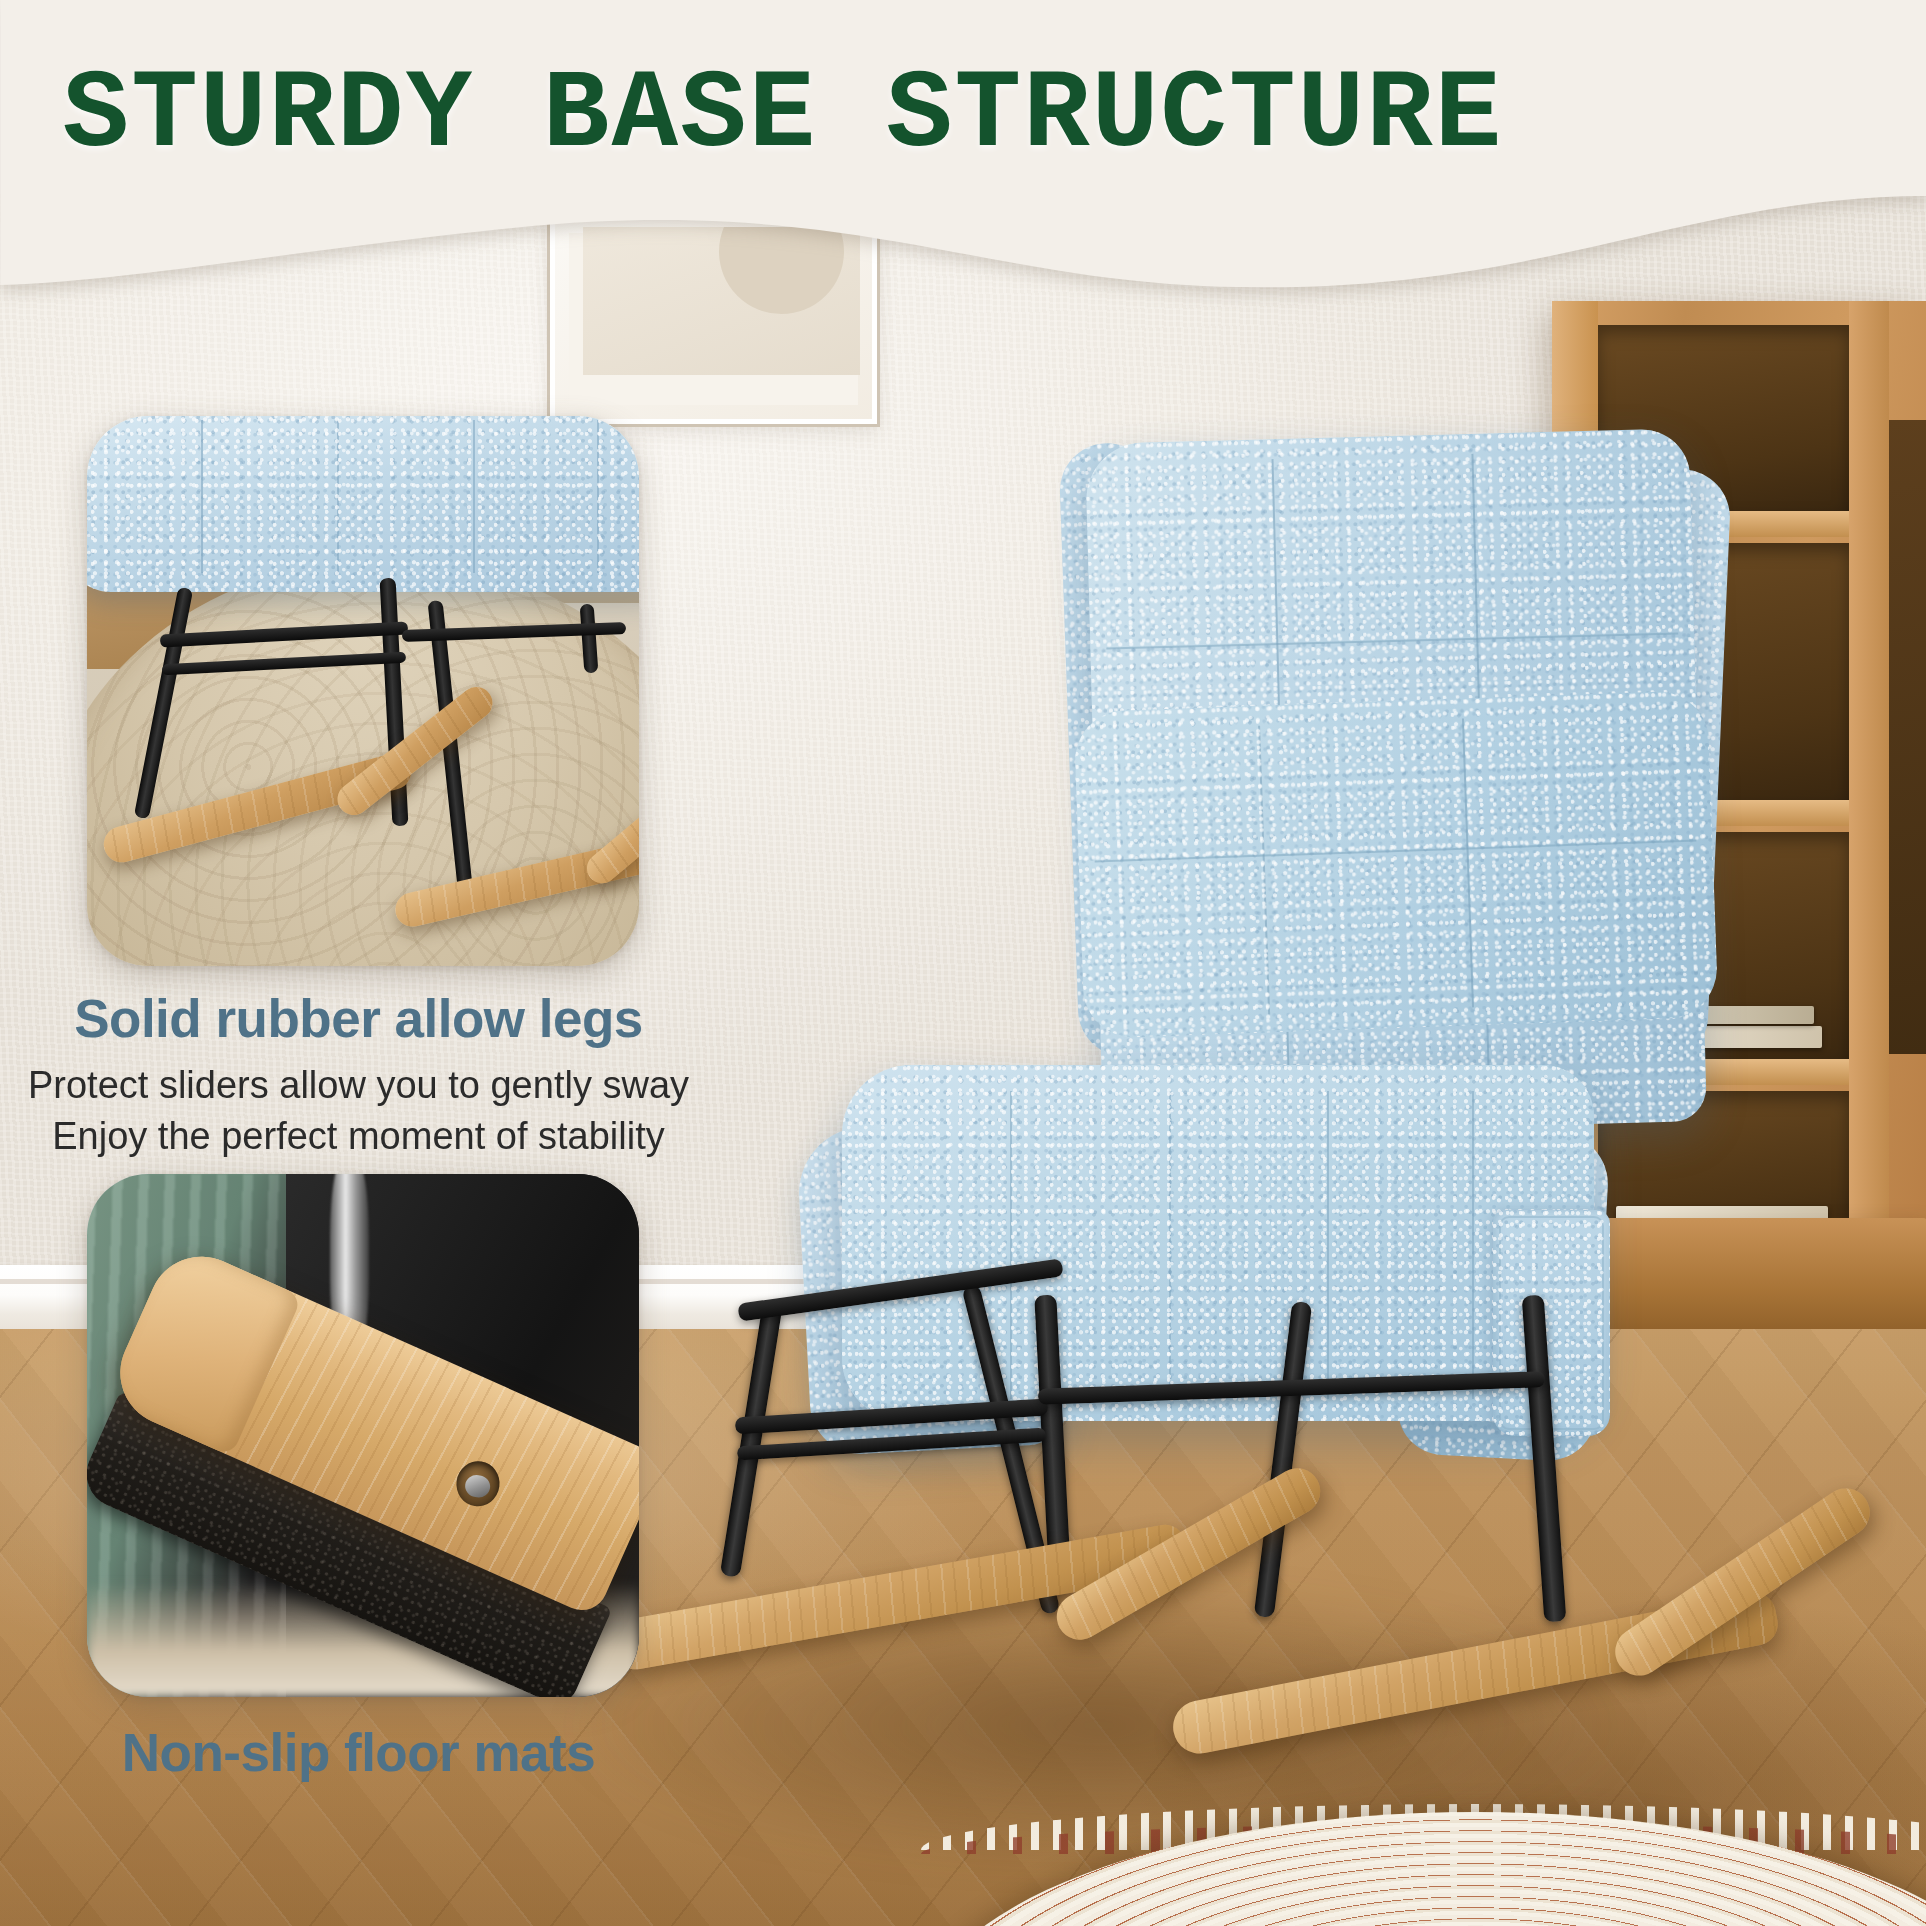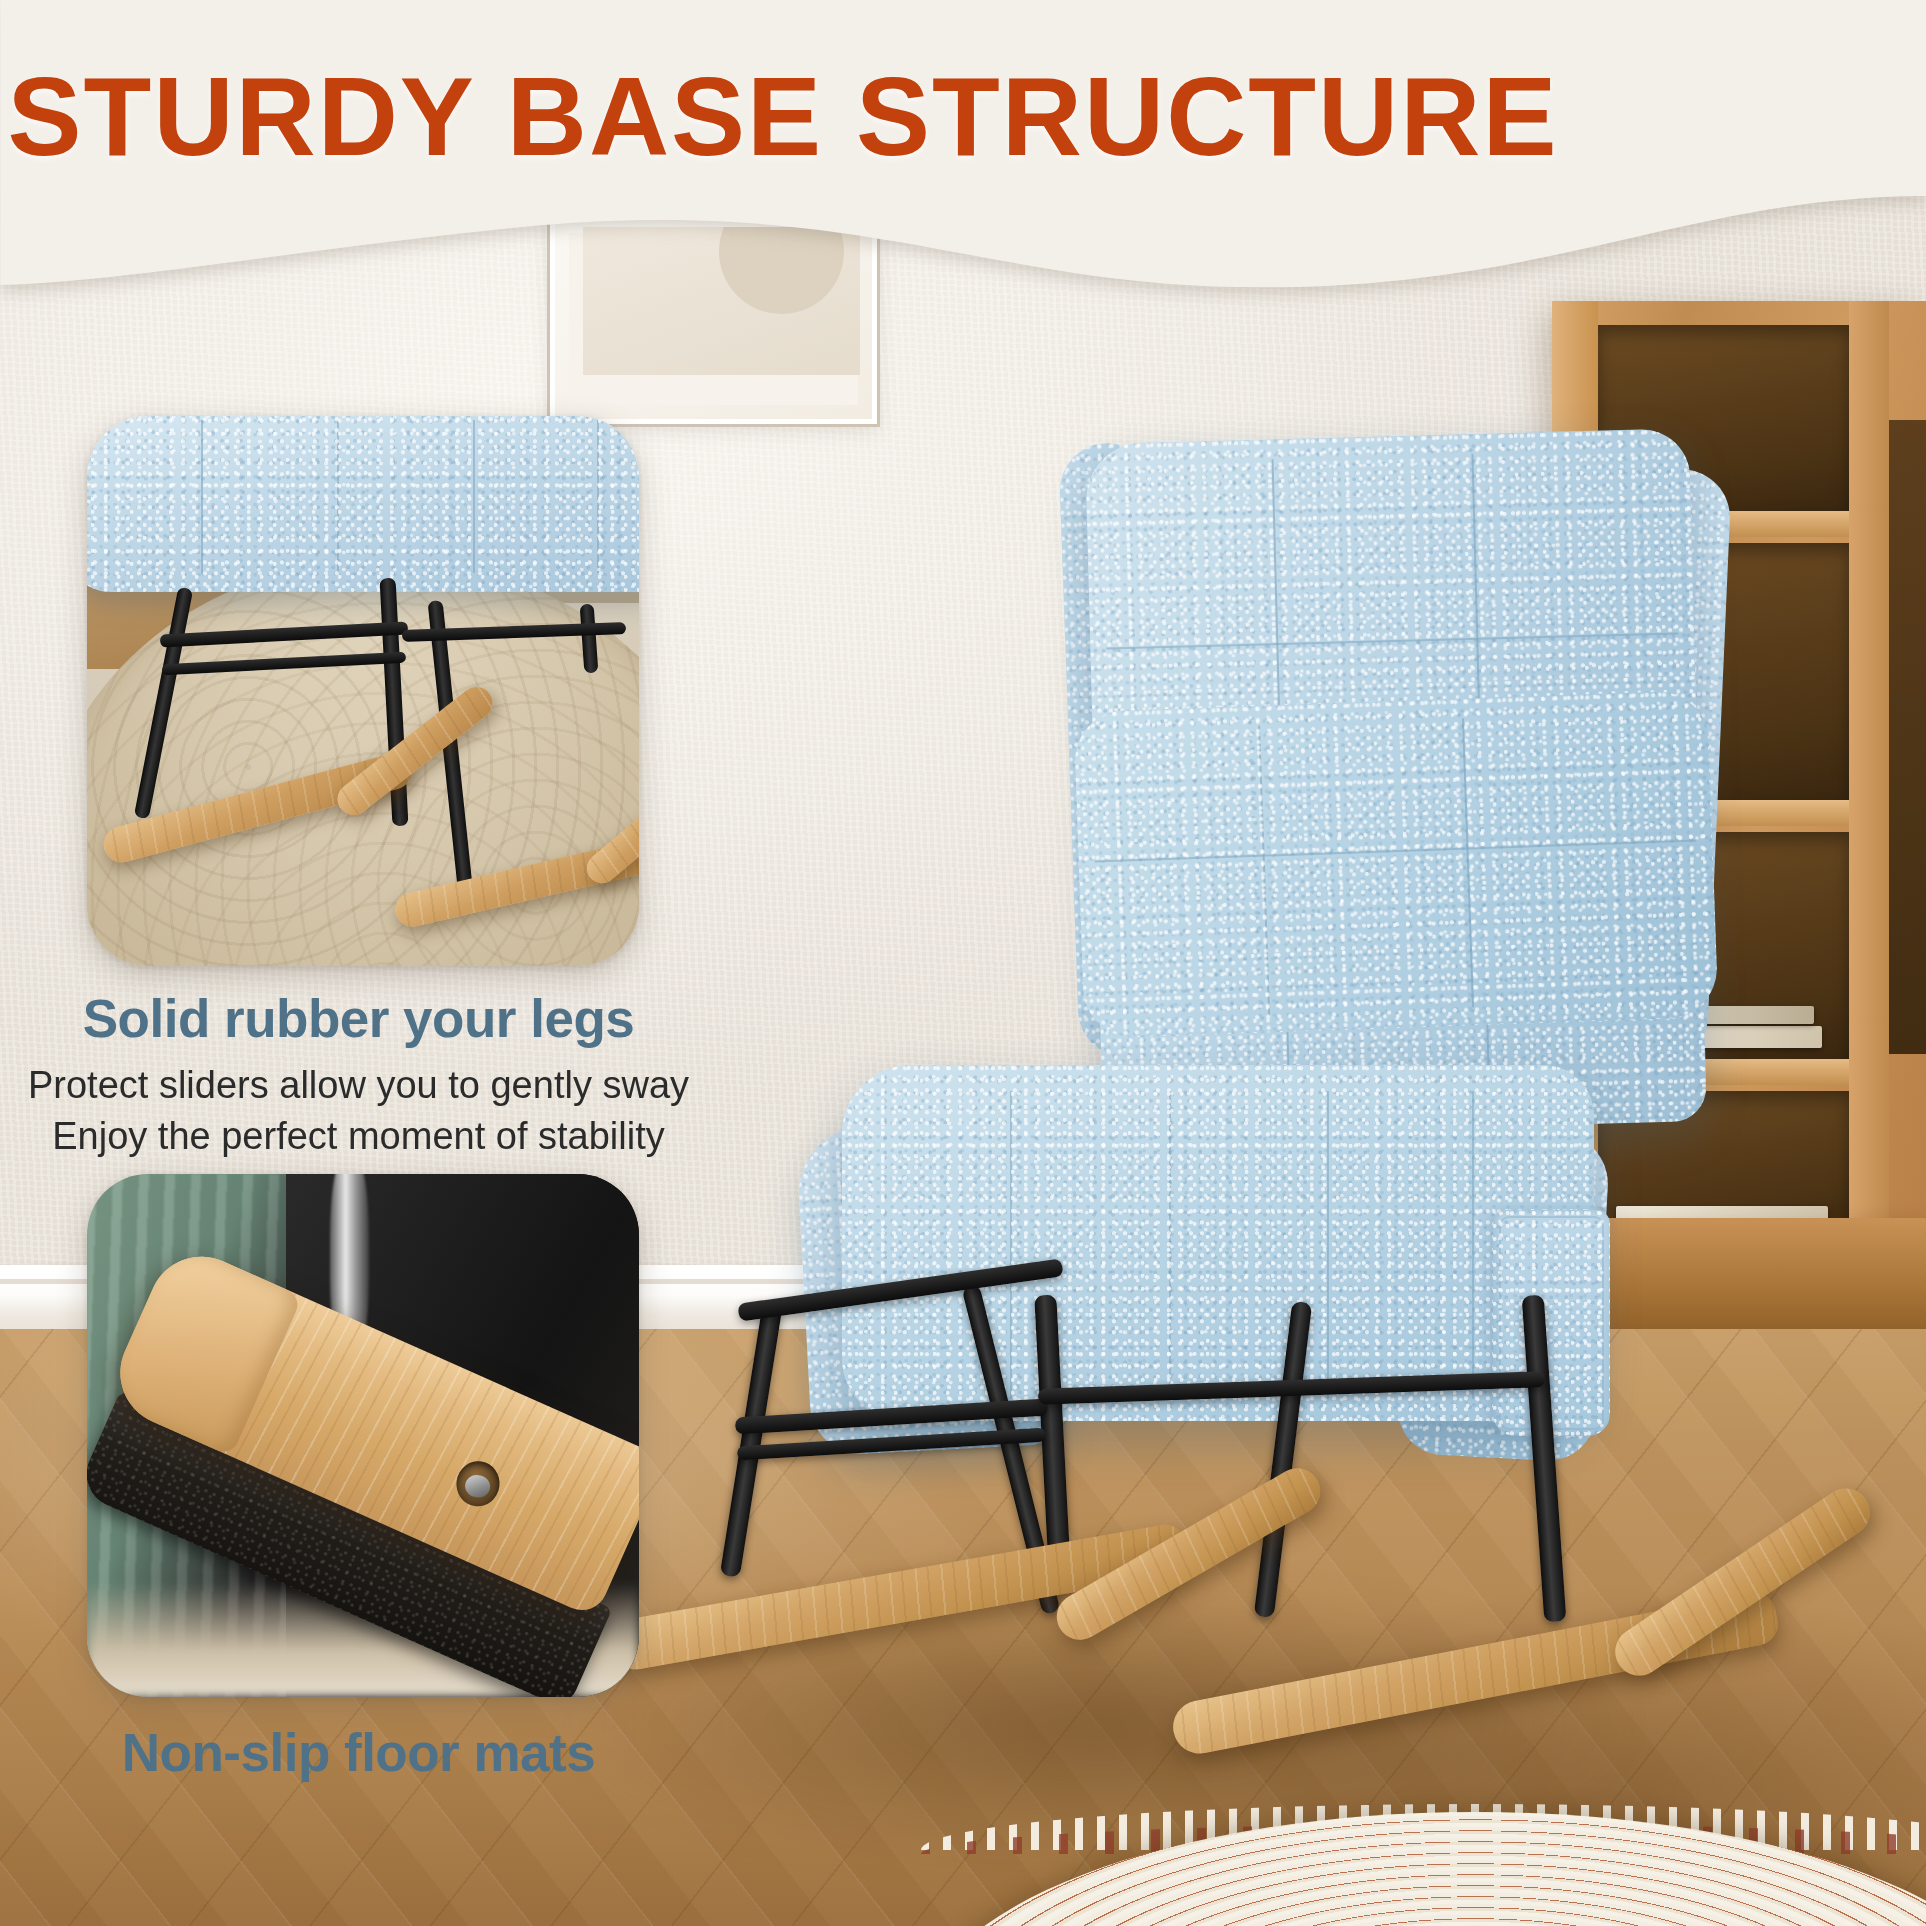--- a/index.html
+++ b/index.html
@@ -267,25 +267,25 @@
   
   .banner{
     position:absolute; left:0; top:0; width:1927px; height:297px;
     pointer-events:none;
   }
   .banner svg{ display:block; filter:drop-shadow(0 5px 9px rgba(120,105,88,.30)); }
 
   .banner-title{
     position:absolute; left:0; top:53px; width:1566px;
     text-align:center;
-    font-family:Liberation Sans, sans-serif;
+    font-family:Liberation Mono, monospace;
     font-weight:bold;
     font-size:111px;
     letter-spacing:2px;
-    color:#c2410c;
+    color:#14532d;
     white-space:nowrap;
     text-shadow:0 3px 6px rgba(255,255,255,.75);
   }
 
   
   .card{
     position:absolute;
     border-radius:61px;
     overflow:hidden;
     box-shadow:0 10px 30px rgba(110,96,80,.30), 0 2px 6px rgba(110,96,80,.18);
@@ -592,21 +592,21 @@
     </div>
     <div class="c1-rocker" style="left:305px;top:447px;width:297px;height:34px;transform:rotate(-13deg);border-radius:22px;">
       <div class="rocker-inner"></div>
     </div>
     <div class="c1-rocker" style="left:485px;top:396px;width:158px;height:30px;transform:rotate(-40deg);border-radius:20px;">
       <div class="rocker-inner"></div>
     </div>
   </div>
 
   <div class="caption cap-1">
-    <div class="cap-title">Solid rubber your legs</div>
+    <div class="cap-title">Solid rubber allow legs</div>
     <div class="cap-body">
       <div>Protect sliders allow you to gently sway</div>
       <div>Enjoy the perfect moment of stability</div>
     </div>
   </div>
 
   <div class="card card-2">
     <div class="c2-bg"></div>
     <div class="c2-greenstripes"></div>
     <div class="c2-darkpanel"></div>

